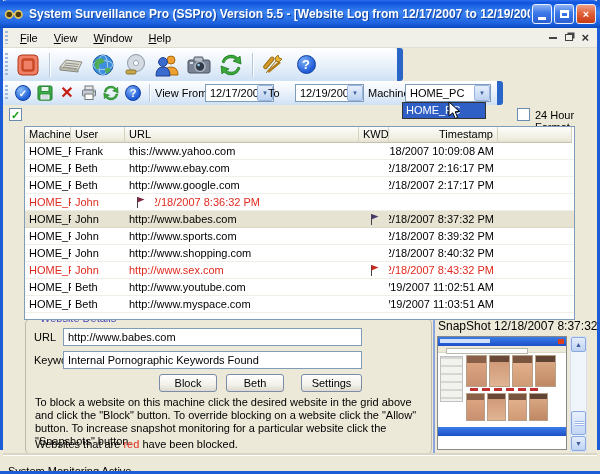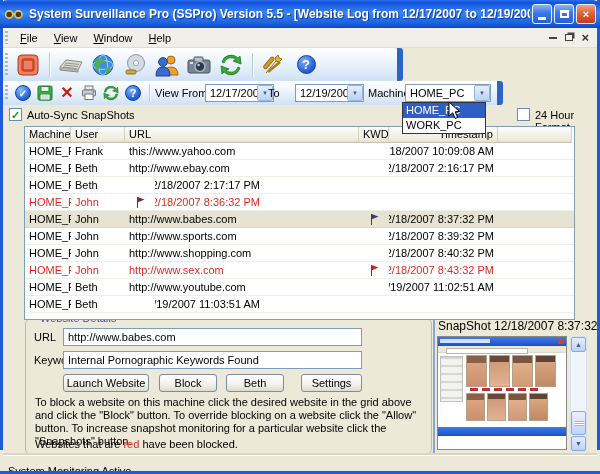--- a/index.html
+++ b/index.html
@@ -308,21 +308,20 @@
     <span class="t2-label" style="left:365px">Machine</span>
     <span class="combo" style="left:402px; width:86px">
       <span class="val">HOME_PC</span>
       <span class="arrow">▼</span>
     </span>
   </div>
   <div id="tb2-stripe"></div>
 
   <div id="optrow">
     <span class="cbox" style="left:6px">✓</span>
-    <span class="cbox-label" style="left:24px">Auto-Sync SnapShots</span>
     <span class="cbox" style="left:514px; color:transparent"></span>
     <span class="cbox-label" style="left:532px">24 Hour Format</span>
   </div>
 
   <div id="grid">
     <div id="grid-header">
         <span class="hcell" style="width: 46px;">Machine</span>
         <span class="hcell" style="width: 54px;">User</span>
         <span class="hcell" style="width: 234px;">URL</span>
         <span class="hcell" style="width: 30px;">KWD</span>
@@ -340,20 +339,21 @@
         <div class="grow">
           <span class="gcell" style="width: 46px;">HOME_PC</span>
           <span class="gcell" style="width: 54px;">Beth</span>
           <span class="gcell" style="width: 234px;">http://www.ebay.com</span>
           <span class="gcell al-c" style="width: 30px;"></span>
           <span class="gcell al-r" style="width: 109px;">12/18/2007 2:16:17 PM</span>
         </div>
         <div class="grow">
           <span class="gcell" style="width: 46px;">HOME_PC</span>
           <span class="gcell" style="width: 54px;">Beth</span>
+          <span class="gcell" style="width: 234px;">http://www.google.com</span>
           <span class="gcell al-c" style="width: 30px;"></span>
           <span class="gcell al-r" style="width: 109px;">12/18/2007 2:17:17 PM</span>
         </div>
         <div class="grow blocked">
           <span class="gcell" style="width: 46px;">HOME_PC</span>
           <span class="gcell" style="width: 54px;">John</span>
           <span class="gcell al-c" style="width: 30px;">
             <svg width="11" height="13" viewBox="0 0 11 13">
               <path d="M2.5 1 L2.5 12" stroke="#444" stroke-width="1"></path>
               <path d="M2.5 1 L9.5 3.4 L2.5 6.4 Z" fill="#7b2742"></path>
@@ -402,44 +402,43 @@
         <div class="grow">
           <span class="gcell" style="width: 46px;">HOME_PC</span>
           <span class="gcell" style="width: 54px;">Beth</span>
           <span class="gcell" style="width: 234px;">http://www.youtube.com</span>
           <span class="gcell al-c" style="width: 30px;"></span>
           <span class="gcell al-r" style="width: 109px;">12/19/2007 11:02:51 AM</span>
         </div>
         <div class="grow">
           <span class="gcell" style="width: 46px;">HOME_PC</span>
           <span class="gcell" style="width: 54px;">Beth</span>
+          <span class="gcell" style="width: 234px;">http://www.myspace.com</span>
           <span class="gcell al-c" style="width: 30px;"></span>
           <span class="gcell al-r" style="width: 109px;">12/19/2007 11:03:51 AM</span>
         </div>
       </div>
   </div>
 
   <div id="dropdown">
       <div class="dd-item sel">HOME_PC</div>
-      <div class="dd-item">WORK_PC</div>
     </div>
   <span id="cursor">
     <svg width="13" height="19" viewBox="0 0 13 19">
       <path d="M1 1 L1 15 L4.8 11.8 L7.2 17.5 L9.6 16.4 L7.2 10.8 L11.5 10.5 Z" fill="#fff" stroke="#000" stroke-width="1"></path>
     </svg>
   </span>
 
   <div id="details-box">
     <span id="details-title">Website Details</span>
     <span class="fld-label" style="top:12px">URL</span>
     <input class="txt-input" style="top: 9px;" readonly="" value="http://www.babes.com">
     <span class="fld-label" style="top:35px">Keywords</span>
     <input class="txt-input" style="top: 32px;" readonly="" value="Internal Pornographic Keywords Found">
     <div id="btn-row">
-        <button class="xp-btn" style="left: 0px; width: 86px;">Launch Website</button>
         <button class="xp-btn" style="left: 96px; width: 58px;">Block</button>
         <button class="xp-btn" style="left: 163px; width: 58px;">Beth</button>
         <button class="xp-btn" style="left: 238px; width: 61px;">Settings</button>
       </div>
     <div id="instructions">To block a website on this machine click the desired website in the grid above and click the "Block" button. To override blocking on a website click the "Allow" button. To increase snapshot monitoring for a particular website click the "Snapshots" button.</div>
     <div id="note-line">
       <span>Websites that are </span><span class="red">red</span><span> have been blocked.</span>
     </div>
   </div>
 

